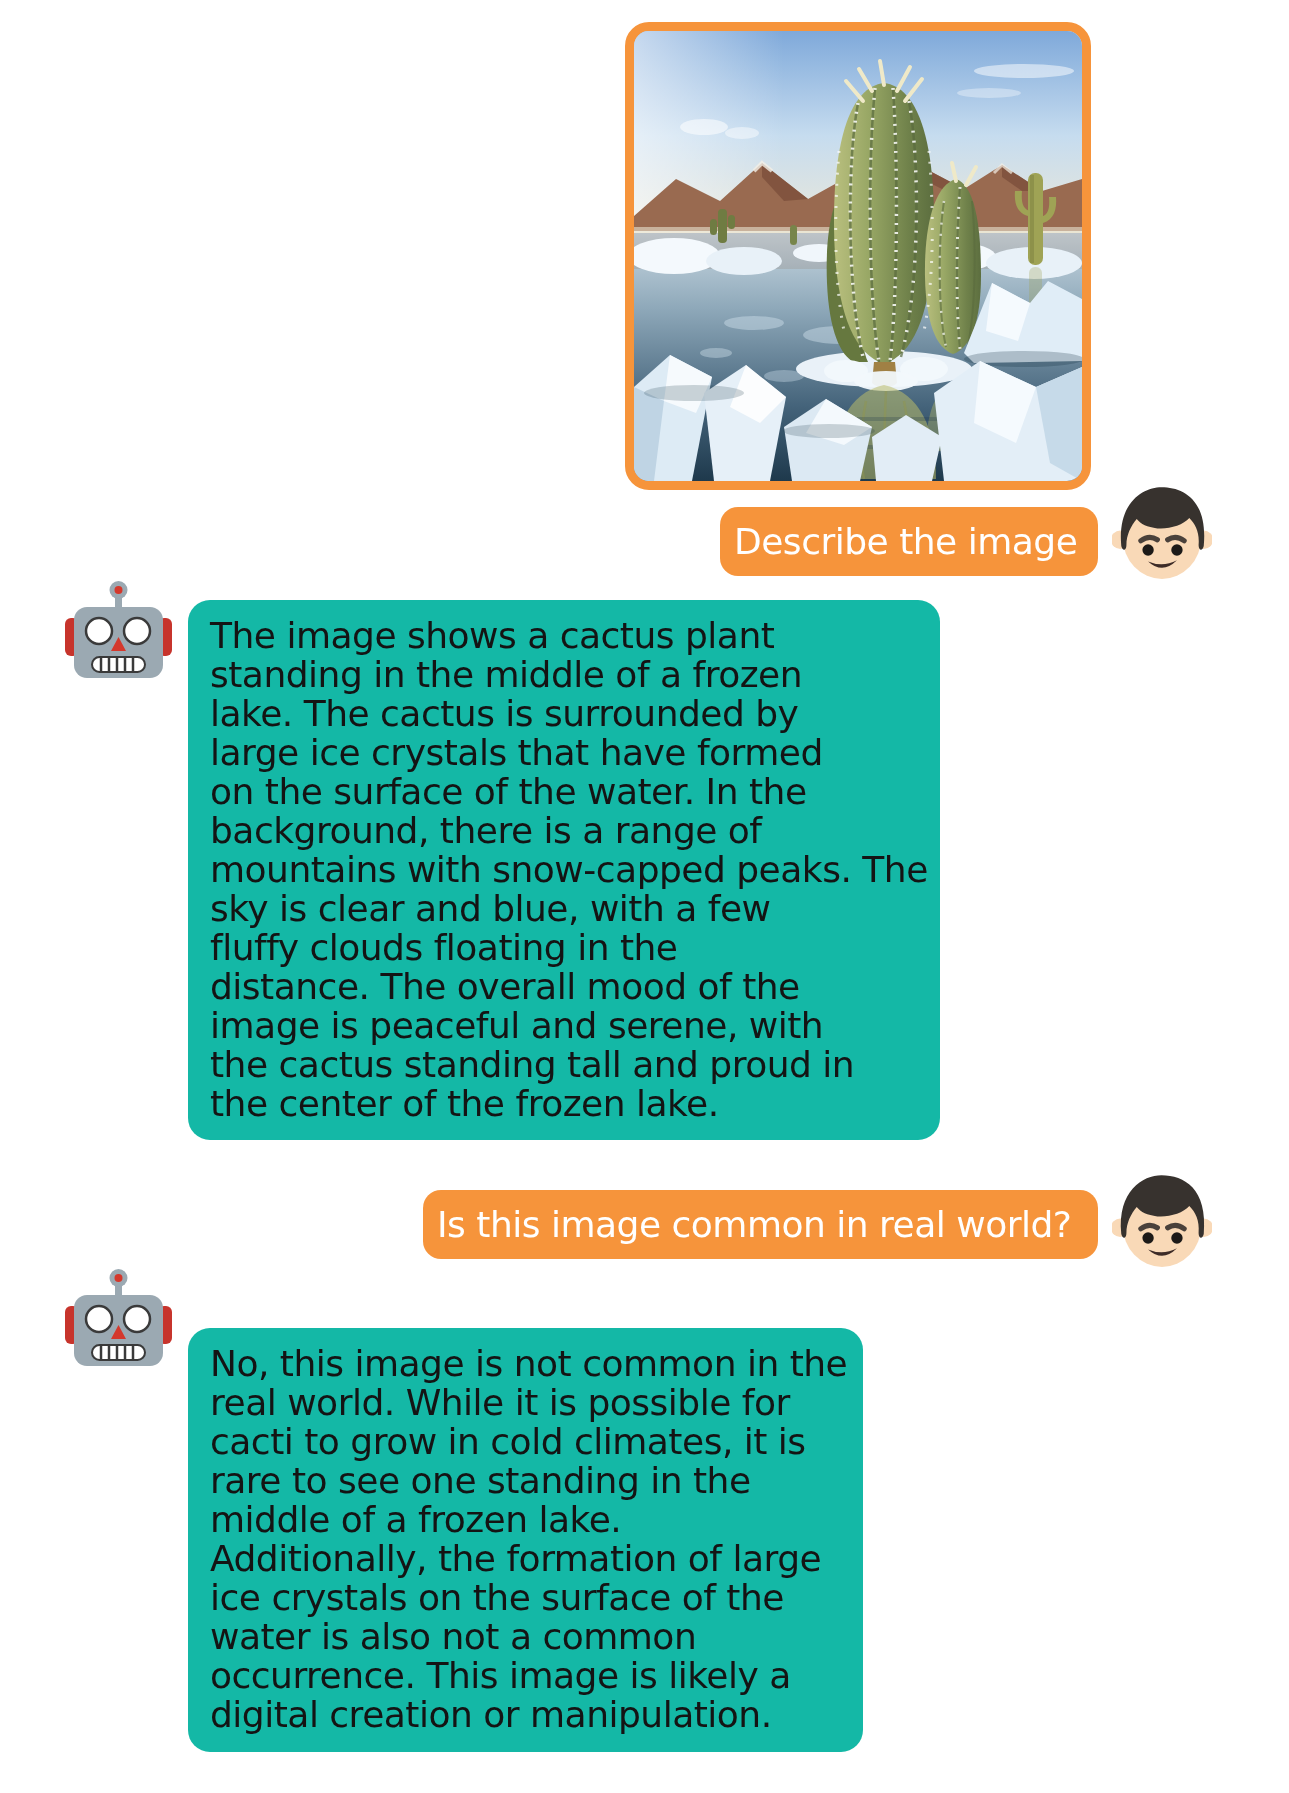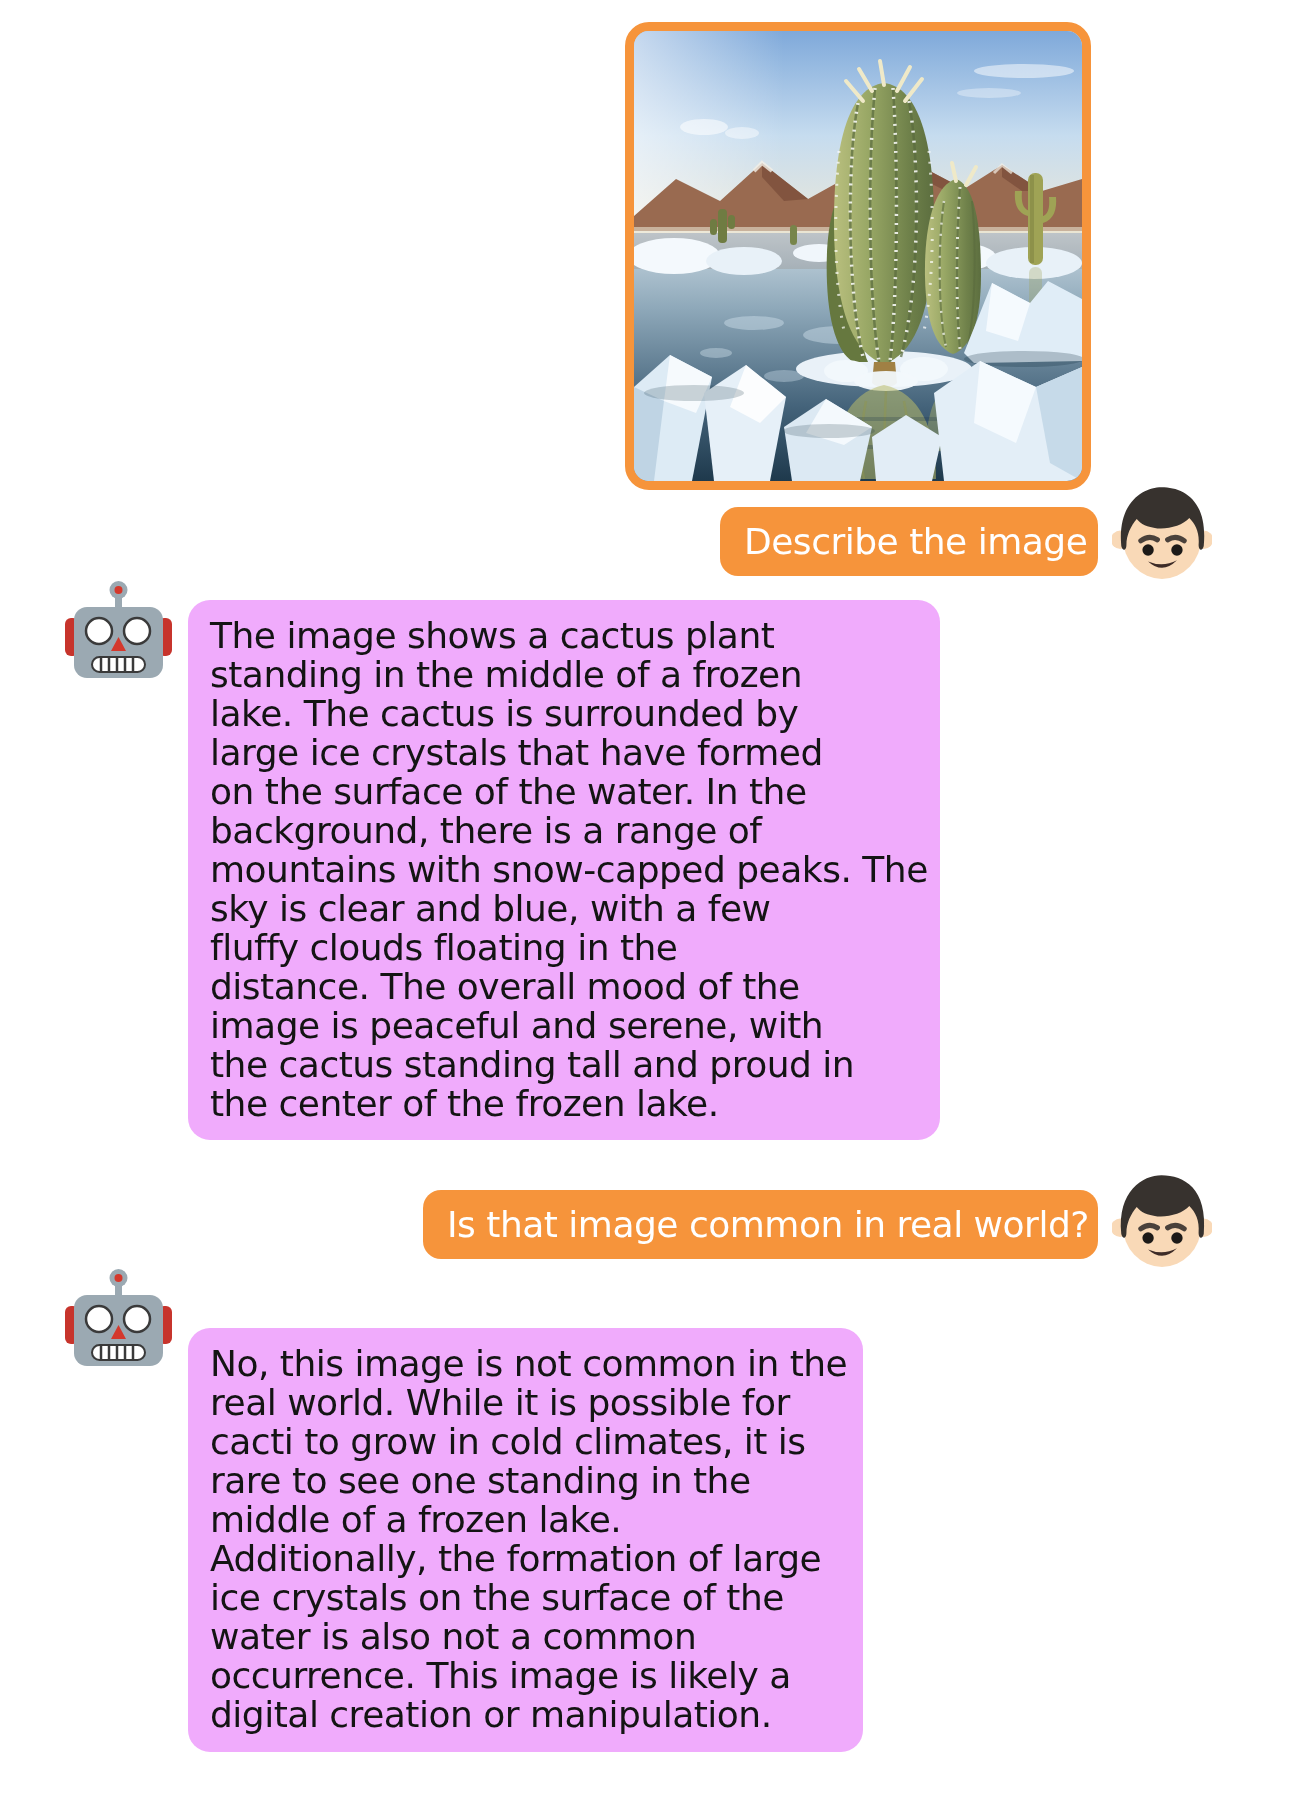--- a/index.html
+++ b/index.html
@@ -10,26 +10,26 @@
   
   .image-card{
     position:absolute;left:625px;top:22px;width:448px;height:450px;
     border:9px solid #f6943b;border-radius:24px;overflow:hidden;background:#cfe0ee;
   }
   .image-card svg{display:block;width:100%;height:100%;}
   
   .bubble-user{
     position:absolute;background:#f6943b;color:#ffffff;border-radius:18px;
     display:flex;align-items:center;font-size:36px;letter-spacing:-0.5px;
-    padding:0 24px;box-sizing:border-box;white-space:nowrap;
+    padding:0 14px;box-sizing:border-box;white-space:nowrap;
   }
   #user-msg-1{left:720px;top:507px;width:378px;height:69px;}
   #user-msg-2{left:423px;top:1190px;width:675px;height:69px;}
   .bubble-bot{
-    position:absolute;background:#f0abfc;color:#141414;border-radius:22px;
+    position:absolute;background:#14b8a6;color:#141414;border-radius:22px;
     font-size:36px;line-height:39px;letter-spacing:-0.5px;white-space:pre;
     padding:16px 10px 16px 22px;box-sizing:border-box;
   }
   #bot-msg-1{left:188px;top:600px;width:752px;height:540px;}
   #bot-msg-2{left:188px;top:1328px;width:675px;height:424px;}
   
   .avatar{position:absolute;}
   #user-avatar-1{left:1112px;top:482px;width:100px;height:100px;}
   #user-avatar-2{left:1112px;top:1170px;width:100px;height:100px;}
   #bot-avatar-1{left:65px;top:580px;width:107px;height:105px;}
@@ -232,21 +232,21 @@
 on the surface of the water. In the
 background, there is a range of
 mountains with snow-capped peaks. The
 sky is clear and blue, with a few
 fluffy clouds floating in the
 distance. The overall mood of the
 image is peaceful and serene, with
 the cactus standing tall and proud in
 the center of the frozen lake.</div>
 
-  <div class="bubble-user" id="user-msg-2">Is that image common in real world?</div>
+  <div class="bubble-user" id="user-msg-2">Is this image common in real world?</div>
 
   <div class="avatar" id="user-avatar-2">
     <svg viewBox="0 0 97 97">
       <circle cx="8" cy="56" r="9" fill="#f9d9b7"></circle>
       <circle cx="89" cy="56" r="9" fill="#f9d9b7"></circle>
       <ellipse cx="48.5" cy="54" rx="38" ry="40" fill="#f9d9b7"></ellipse>
       <path d="M 9,62 C 5,20 30,5 48,5 C 70,5 93,18 89,62 C 88,67 84,67 84,61 C 85,49 81,41 75,35 C 69,42 55,46 44,45 C 34,44 28,41 24,36 C 18,43 14,52 14,61 C 14,67 10,67 9,62 Z" fill="#37322e"></path>
       <path d="M 28,57 Q 36,51 44,56" fill="none" stroke="#4a413b" stroke-width="5" stroke-linecap="round"></path>
       <path d="M 54,56 Q 62,51 70,57" fill="none" stroke="#4a413b" stroke-width="5" stroke-linecap="round"></path>
       <circle cx="35" cy="66" r="5.5" fill="#1d1a18"></circle>

